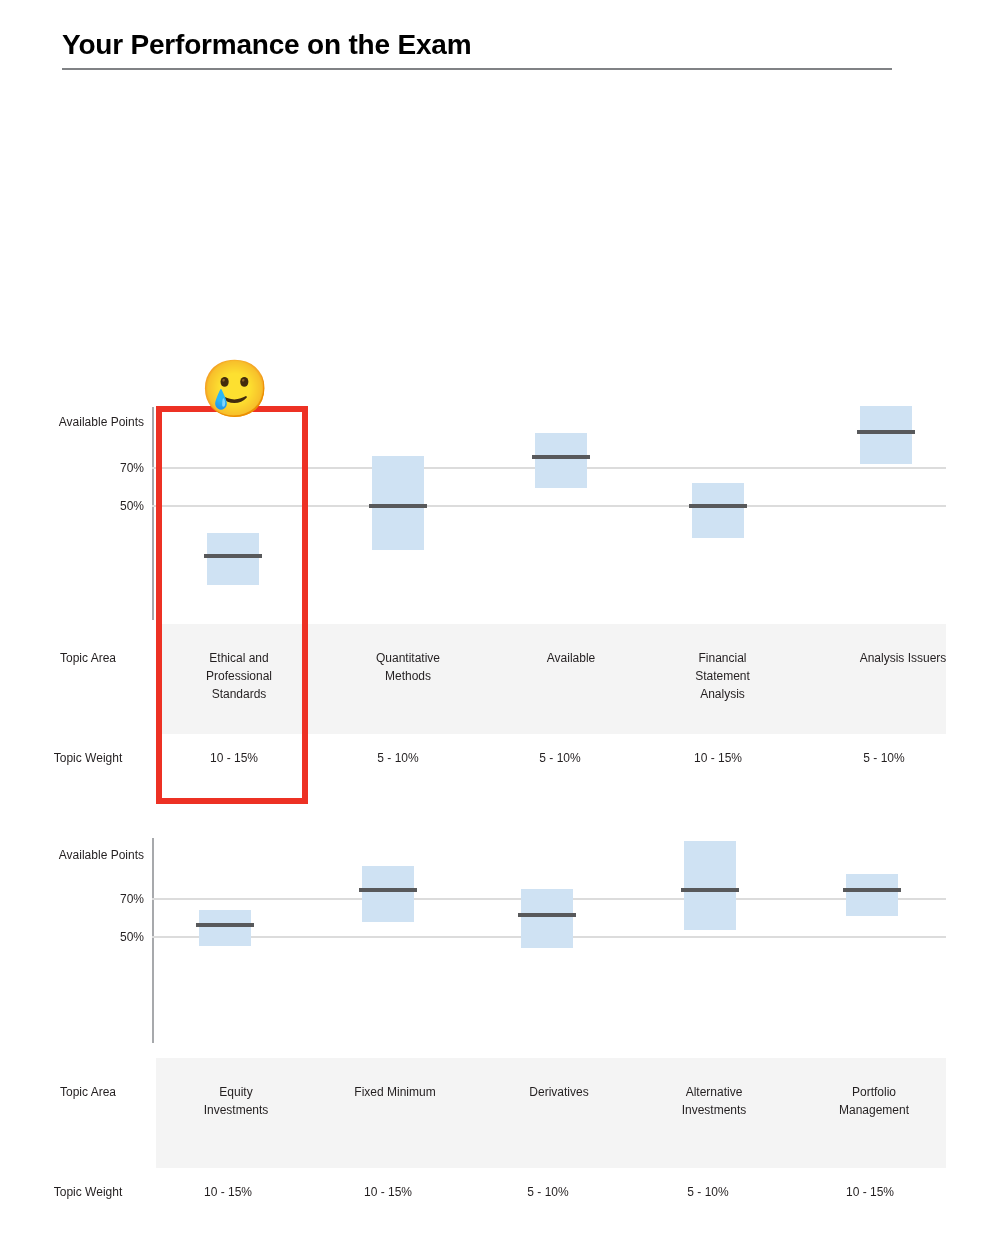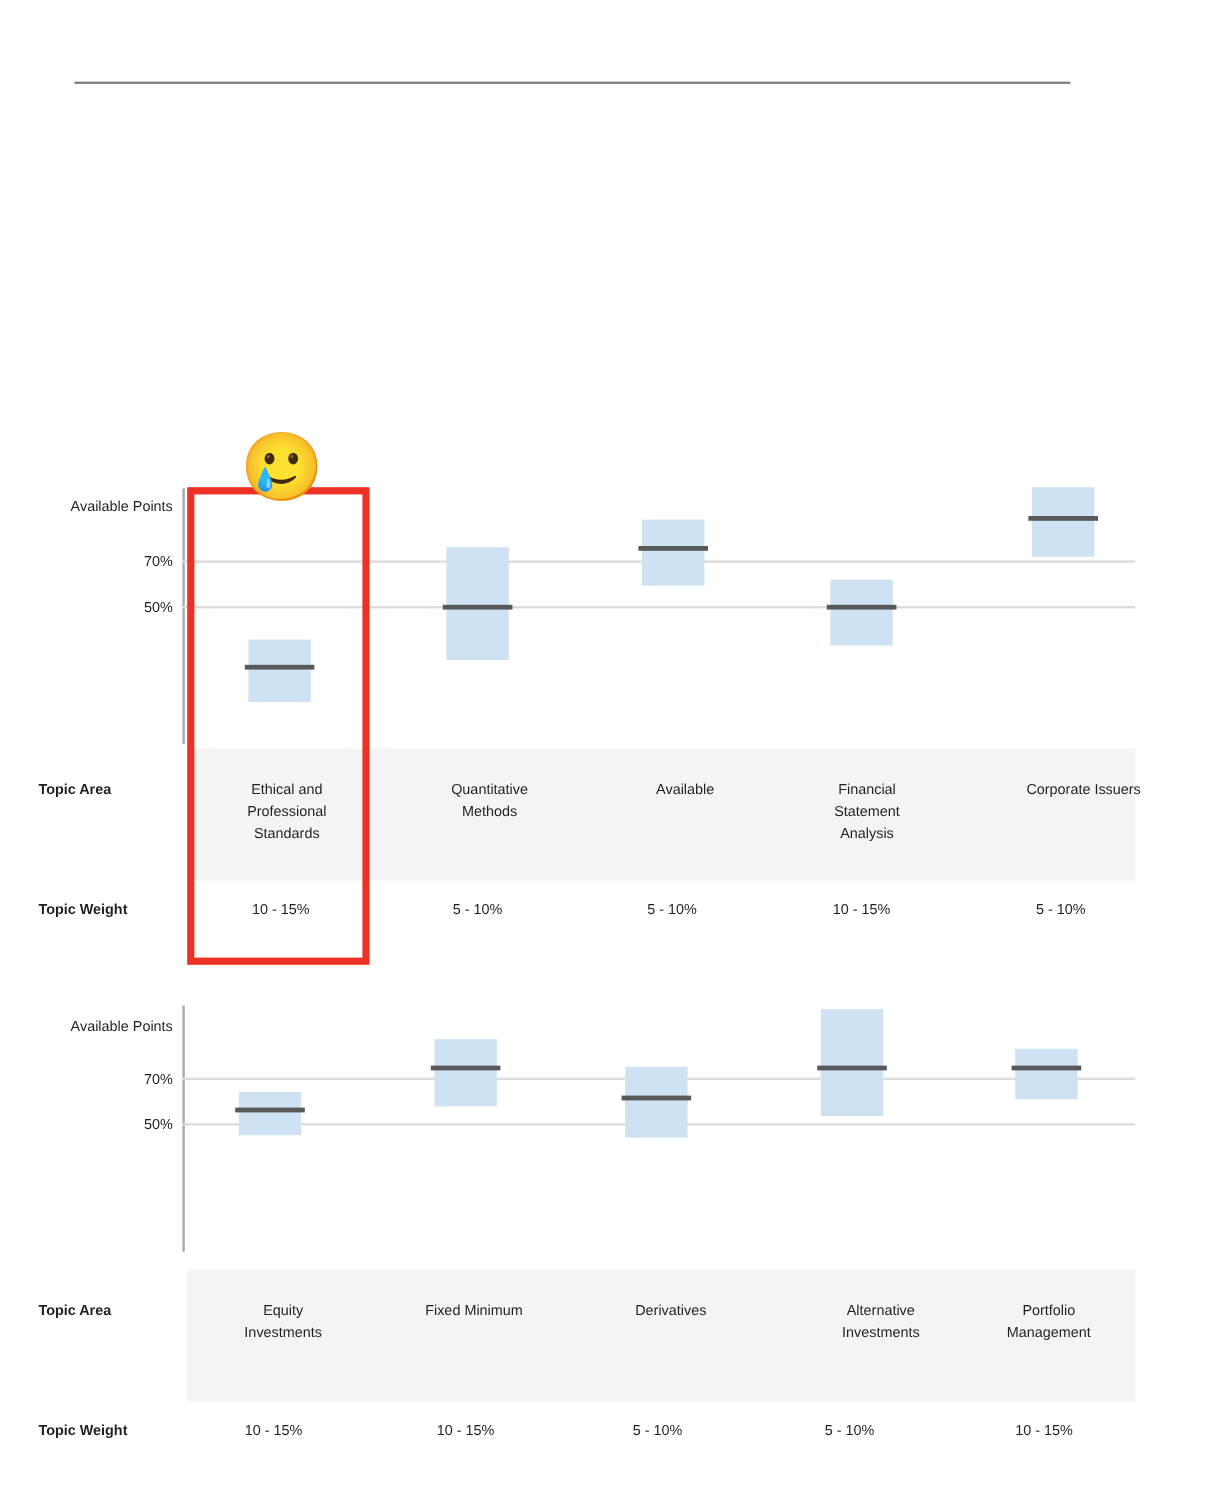--- a/index.html
+++ b/index.html
@@ -157,23 +157,23 @@
   .table-band {
     position: absolute;
     left: 156px;
     width: 790px;
     background: #f4f4f4;
   }
   .row-label {
     position: absolute;
     font-size: 12px;
     color: #231f20;
-    text-align: left;
+    text-align: center;
     white-space: nowrap;
-    font-weight: 700;
+    font-weight: 400;
   }
   .topic-name {
     position: absolute;
     font-size: 12px;
     line-height: 18px;
     color: #231f20;
     text-align: center;
   }
   .topic-weight {
     position: absolute;
@@ -201,20 +201,21 @@
     font-size: 56px;
     line-height: 56px;
     user-select: none;
   }
 </style>
 </head>
 <body>
 
 <div class="page">
 
+  <div id="page-title">Your Performance on the Exam</div>
   <div id="title-rule"></div>
 
 
   <div class="panel" id="panel-1" style="top:0;height:810px;">
 
     <div class="plot">
       <div class="y-axis" style="left:152px;top:407px;height:213px;"></div>
 
       <div class="axis-label" style="left:32px;top:415px;width:112px;">Available Points</div>
       <div class="axis-label" style="left:32px;top:461px;width:112px;">70%</div>
@@ -239,21 +240,21 @@
       <div class="median" style="left:857px;top:430px;width:58px;"></div>
     </div>
 
     <div class="table-band" style="top:624px;height:110px;"></div>
     <div class="row-label" style="left:32px;top:651px;width:112px;">Topic Area</div>
 
     <div class="topic-name" style="left:194px;top:649px;width:90px;">Ethical and Professional Standards</div>
     <div class="topic-name" style="left:358px;top:649px;width:100px;">Quantitative Methods</div>
     <div class="topic-name" style="left:516px;top:649px;width:110px;">Available</div>
     <div class="topic-name" style="left:680px;top:649px;width:85px;">Financial Statement Analysis</div>
-    <div class="topic-name" style="left:838px;top:649px;width:130px;">Corporate Issuers</div>
+    <div class="topic-name" style="left:838px;top:649px;width:130px;">Analysis Issuers</div>
 
     <div class="row-label" style="left:32px;top:751px;width:112px;">Topic Weight</div>
     <div class="topic-weight" style="left:182px;top:751px;width:104px;">10 - 15%</div>
     <div class="topic-weight" style="left:346px;top:751px;width:104px;">5 - 10%</div>
     <div class="topic-weight" style="left:508px;top:751px;width:104px;">5 - 10%</div>
     <div class="topic-weight" style="left:666px;top:751px;width:104px;">10 - 15%</div>
     <div class="topic-weight" style="left:832px;top:751px;width:104px;">5 - 10%</div>
   </div>
 
   <div id="highlight-box"></div>
@@ -286,21 +287,21 @@
       <div class="box" style="left:846px;top:874px;width:52px;height:42px;"></div>
       <div class="median" style="left:843px;top:888px;width:58px;"></div>
     </div>
 
     <div class="table-band" style="top:1058px;height:110px;"></div>
     <div class="row-label" style="left:32px;top:1085px;width:112px;">Topic Area</div>
 
     <div class="topic-name" style="left:186px;top:1083px;width:100px;">Equity Investments</div>
     <div class="topic-name" style="left:340px;top:1083px;width:110px;">Fixed Minimum</div>
     <div class="topic-name" style="left:504px;top:1083px;width:110px;">Derivatives</div>
-    <div class="topic-name" style="left:664px;top:1083px;width:100px;margin-left:20px;">Alternative Investments</div>
+    <div class="topic-name" style="left:664px;top:1083px;width:100px;">Alternative Investments</div>
     <div class="topic-name" style="left:824px;top:1083px;width:100px;">Portfolio Management</div>
 
     <div class="row-label" style="left:32px;top:1185px;width:112px;">Topic Weight</div>
     <div class="topic-weight" style="left:176px;top:1185px;width:104px;">10 - 15%</div>
     <div class="topic-weight" style="left:336px;top:1185px;width:104px;">10 - 15%</div>
     <div class="topic-weight" style="left:496px;top:1185px;width:104px;">5 - 10%</div>
     <div class="topic-weight" style="left:656px;top:1185px;width:104px;">5 - 10%</div>
     <div class="topic-weight" style="left:818px;top:1185px;width:104px;">10 - 15%</div>
   </div>
 

